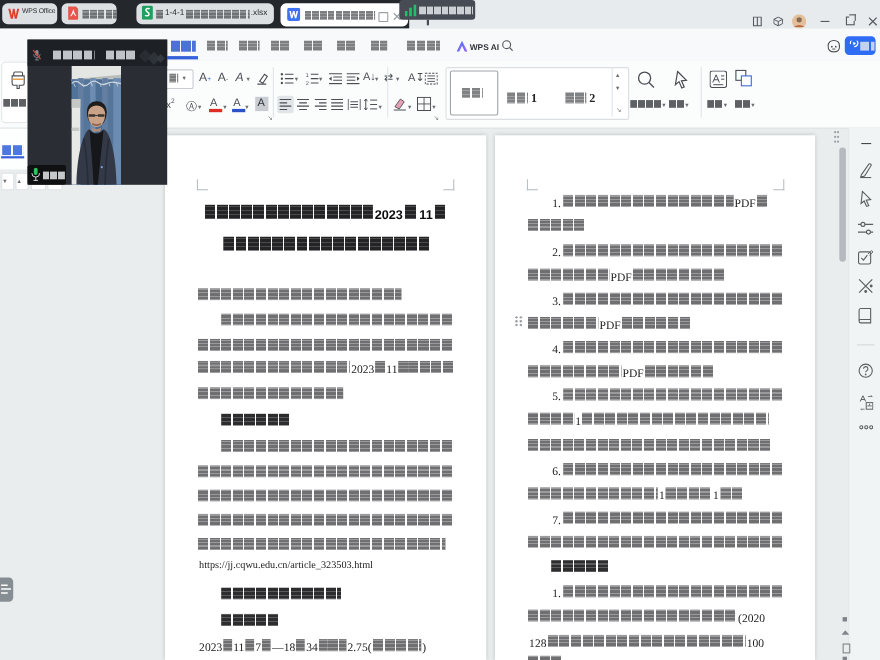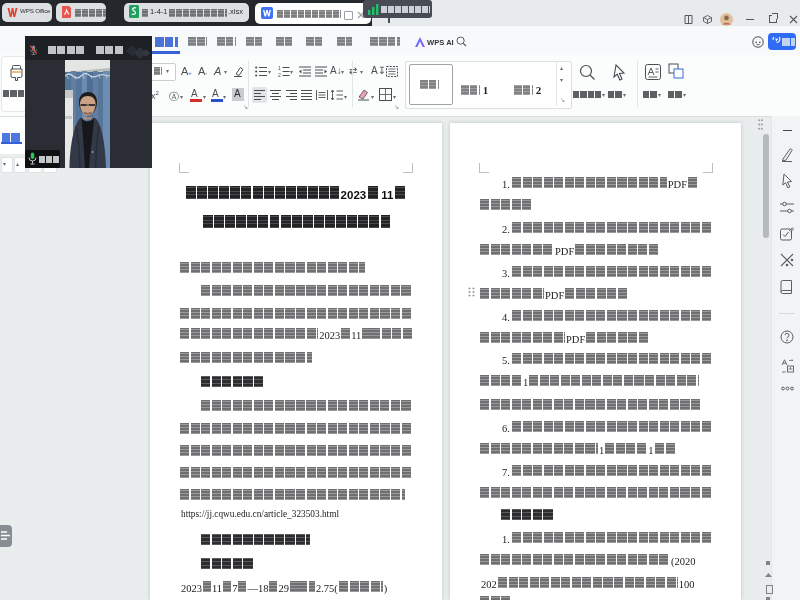--- a/index.html
+++ b/index.html
@@ -368,21 +368,21 @@
   </div>
 <div class="ln" style="left:180px;top:581px;width:232px;">
     <s class="ds">2023</s>
     <i class="ck bt" style="width:8px;"></i>
     <s class="ds">11</s>
     <i class="ck bt" style="width:8px;"></i>
     <s class="ds">7</s>
     <i class="ck bt" style="width:8px;"></i>
     <s class="ds">—18</s>
     <i class="ck bt" style="width:8px;"></i>
-    <s class="ds">29</s>
+    <s class="ds">34</s>
     <i class="ck bt" style="width:8px;"></i>
     <i class="ck bt" style="width:17px;"></i>
     <s class="ds">2.75(</s>
     <i class="ck bt" style="width:44px;"></i>
     <s class="ds">)</s>
   </div>
 
 <div class="ln" style="left:501px;top:177px;width:211px;">
     <s class="ds">1. </s>
     <i class="ck bt" style="width:155px;"></i>
@@ -454,21 +454,21 @@
   </div>
 <div class="ln" style="left:501px;top:532px;width:211px;">
     <s class="ds">1. </s>
     <i class="ck bt" style="width:200px;"></i>
   </div>
 <div class="ln" style="left:480px;top:554px;width:232px;">
     <i class="ck bt" style="width:190px;"></i>
     <s class="ds">(2020</s>
   </div>
 <div class="ln" style="left:480px;top:577px;width:232px;">
-    <s class="ds">202</s>
+    <s class="ds">128</s>
     <i class="ck bt" style="width:180px;"></i>
     <s class="ds">100</s>
   </div>
 <div class="ln" style="left:480px;top:596px;width:232px;height:4px;">
     <i class="ck bt" style="width:30px;"></i>
   </div>
 
 <svg class="ab" style="left:758px;top:119px;" width="5" height="11" viewBox="0 0 5 11">
     <g fill="#9aa0a5">
       <circle cx="1.2" cy="1.2" r="1"></circle>

